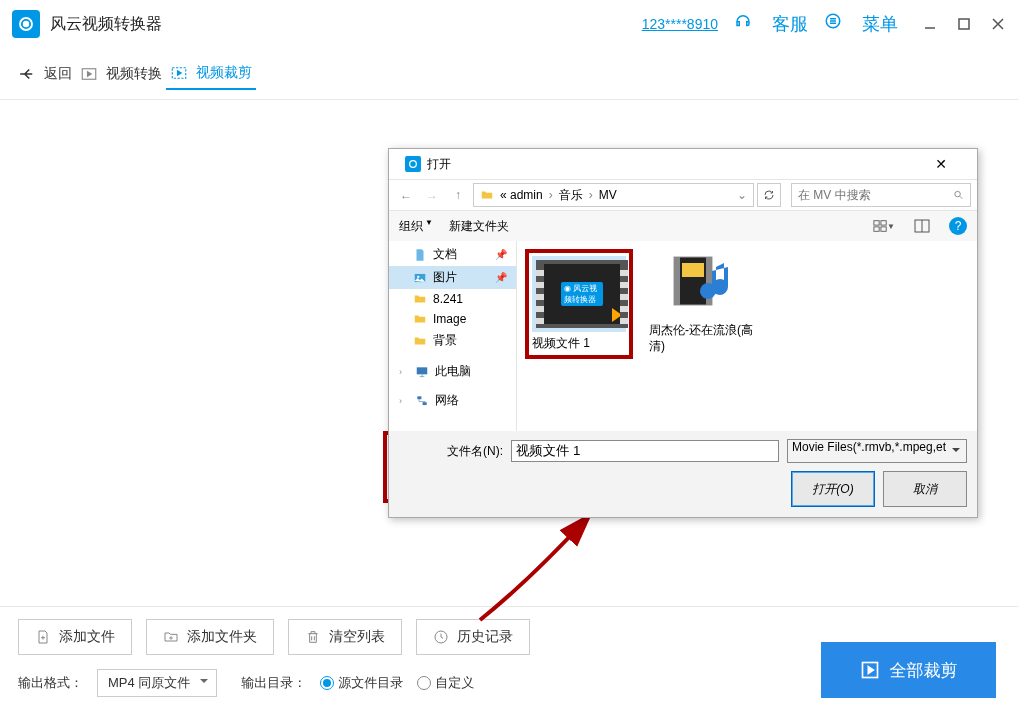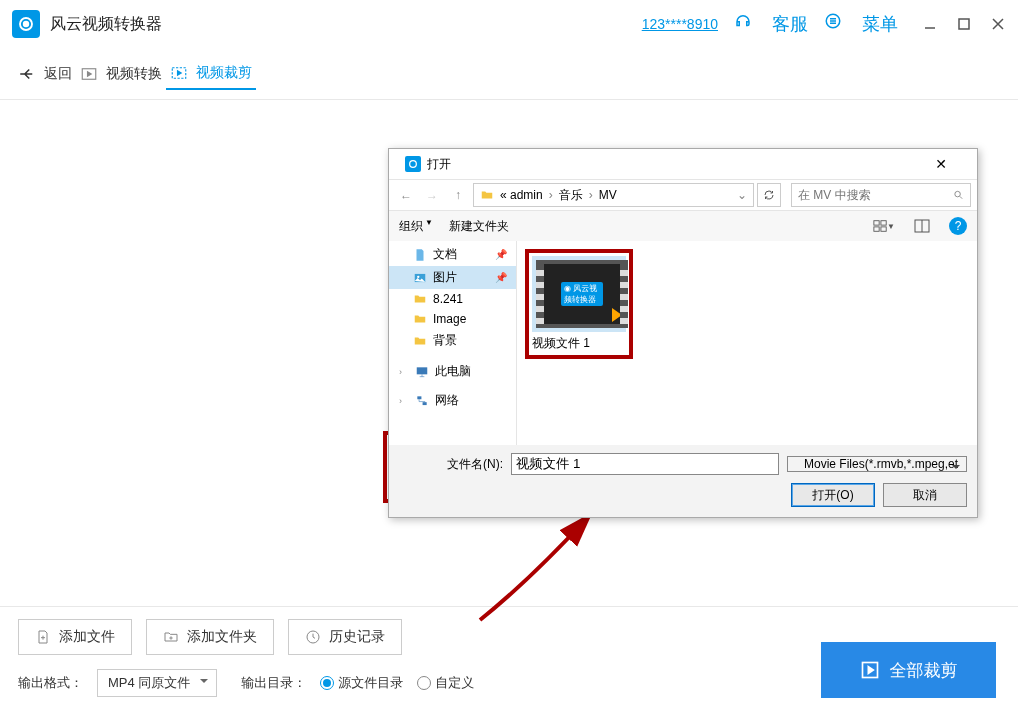--- a/index.html
+++ b/index.html
@@ -87,24 +87,24 @@
 .video-thumb::before { left: -4px; }
 .video-thumb::after { right: -4px; }
 .video-thumb .center-logo { position: absolute; left: 50%; top: 50%; transform: translate(-50%,-50%); font-size: 8px; color: #fff; background: #0097e6; padding: 1px 3px; border-radius: 2px; }
 .video-thumb .play-corner { position: absolute; right: 2px; bottom: 2px; width: 0; height: 0; border-left: 10px solid #ffa500; border-top: 7px solid transparent; border-bottom: 7px solid transparent; }
 .audio-thumb { width: 70px; height: 70px; position: relative; margin: 0 auto; }
 .file-label { margin-top: 4px; line-height: 1.3; }
 .dlg-footer { padding: 8px 10px 10px; font-size: 12px; background: #f3f3f3; }
 .dlg-footer-row1 { display: flex; align-items: center; gap: 8px; margin-bottom: 8px; }
 .dlg-footer-row1 .fname-label { margin-left: 48px; }
 .fname-input { flex: 1; border: 1px solid #888; height: 22px; padding: 0 4px; }
-.filter-select { width: 180px; border: 1px solid #888; height: 16px; padding: 0 16px; position: relative; cursor: pointer; white-space: nowrap; overflow: hidden; }
+.filter-select { width: 180px; border: 1px solid #888; height: 24px; padding: 0 4px; position: relative; cursor: pointer; white-space: nowrap; overflow: hidden; }
 .filter-select::after { content: ""; position: absolute; right: 6px; top: 8px; border: 4px solid transparent; border-top-color: #444; }
 .dlg-footer-row2 { display: flex; justify-content: flex-end; gap: 8px; }
-.dlg-btn { width: 84px; height: 24px; border: 1px solid #888; background: #e8e8e8; cursor: pointer; font-size: 12px; }
+.dlg-btn { width: 84px; height: 36px; border: 1px solid #888; background: #e8e8e8; cursor: pointer; font-size: 12px; font-style: italic; }
 .dlg-btn.primary { border: 1px solid #0067c0; box-shadow: inset 0 0 0 1px #5aa7e8; }
 </style>
 </head>
 <body>
 
 <div class="titlebar">
   <div class="app-logo">
     <svg viewBox="0 0 24 24" fill="none" stroke="#fff" stroke-width="2.5">
         <circle cx="12" cy="12" r="8"></circle>
         <circle cx="12" cy="12" r="3" fill="#fff"></circle>
@@ -319,20 +319,32 @@
       <div class="dlg-files">
         <div class="file-item selected-wrap selected">
           <div class="thumb-wrap">
             <div class="video-thumb">
               <span class="center-logo">◉ 风云视频转换器</span>
               <span class="play-corner"></span>
             </div>
           </div>
           <div class="file-label">视频文件 1</div>
         </div>
+        <div class="file-item">
+          <div class="audio-thumb">
+            <svg viewBox="0 0 70 70" width="70" height="70">
+              <rect x="6" y="8" width="38" height="48" fill="#222" stroke="#999"></rect>
+              <rect x="6" y="8" width="6" height="48" fill="#888"></rect>
+              <rect x="38" y="8" width="6" height="48" fill="#888"></rect>
+              <rect x="14" y="14" width="22" height="14" fill="#f4c542"></rect>
+              <path d="M48 18v24a8 8 0 11-4-7V22l16-4v20a8 8 0 11-4-7V14z" fill="#2a7fd4"></path>
+            </svg>
+          </div>
+          <div class="file-label">周杰伦-还在流浪(高清)</div>
+        </div>
       </div>
     </div>
     <div class="dlg-footer">
       <div class="dlg-footer-row1">
         <span class="fname-label">文件名(N):</span>
         <input class="fname-input" value="视频文件 1" style="">
         <div class="filter-select">Movie Files(*.rmvb,*.mpeg,et</div>
       </div>
       <div class="dlg-footer-row2">
         <button class="dlg-btn primary">打开(O)</button>
@@ -350,20 +362,26 @@
           <path d="M12 10v6M9 13h6"></path>
         </svg>
       <span>添加文件</span>
     </button>
     <button class="btn-outline">
       <svg viewBox="0 0 24 24" fill="none" stroke="currentColor" stroke-width="1.5">
           <path d="M3 6h6l2 2h10v10H3z"></path>
           <path d="M12 11v5M9.5 13.5h5"></path>
         </svg>
       <span>添加文件夹</span>
+    </button>
+    <button class="btn-outline">
+      <svg viewBox="0 0 24 24" fill="none" stroke="currentColor" stroke-width="1.5">
+          <path d="M5 7h14M9 7V4h6v3M7 7v13h10V7M10 11v6M14 11v6"></path>
+        </svg>
+      <span>清空列表</span>
     </button>
     <button class="btn-outline">
       <svg viewBox="0 0 24 24" fill="none" stroke="currentColor" stroke-width="1.5">
           <circle cx="12" cy="12" r="9"></circle>
           <path d="M12 7v5l3 2"></path>
         </svg>
       <span>历史记录</span>
     </button>
   </div>
   <div class="bottom-row2">

